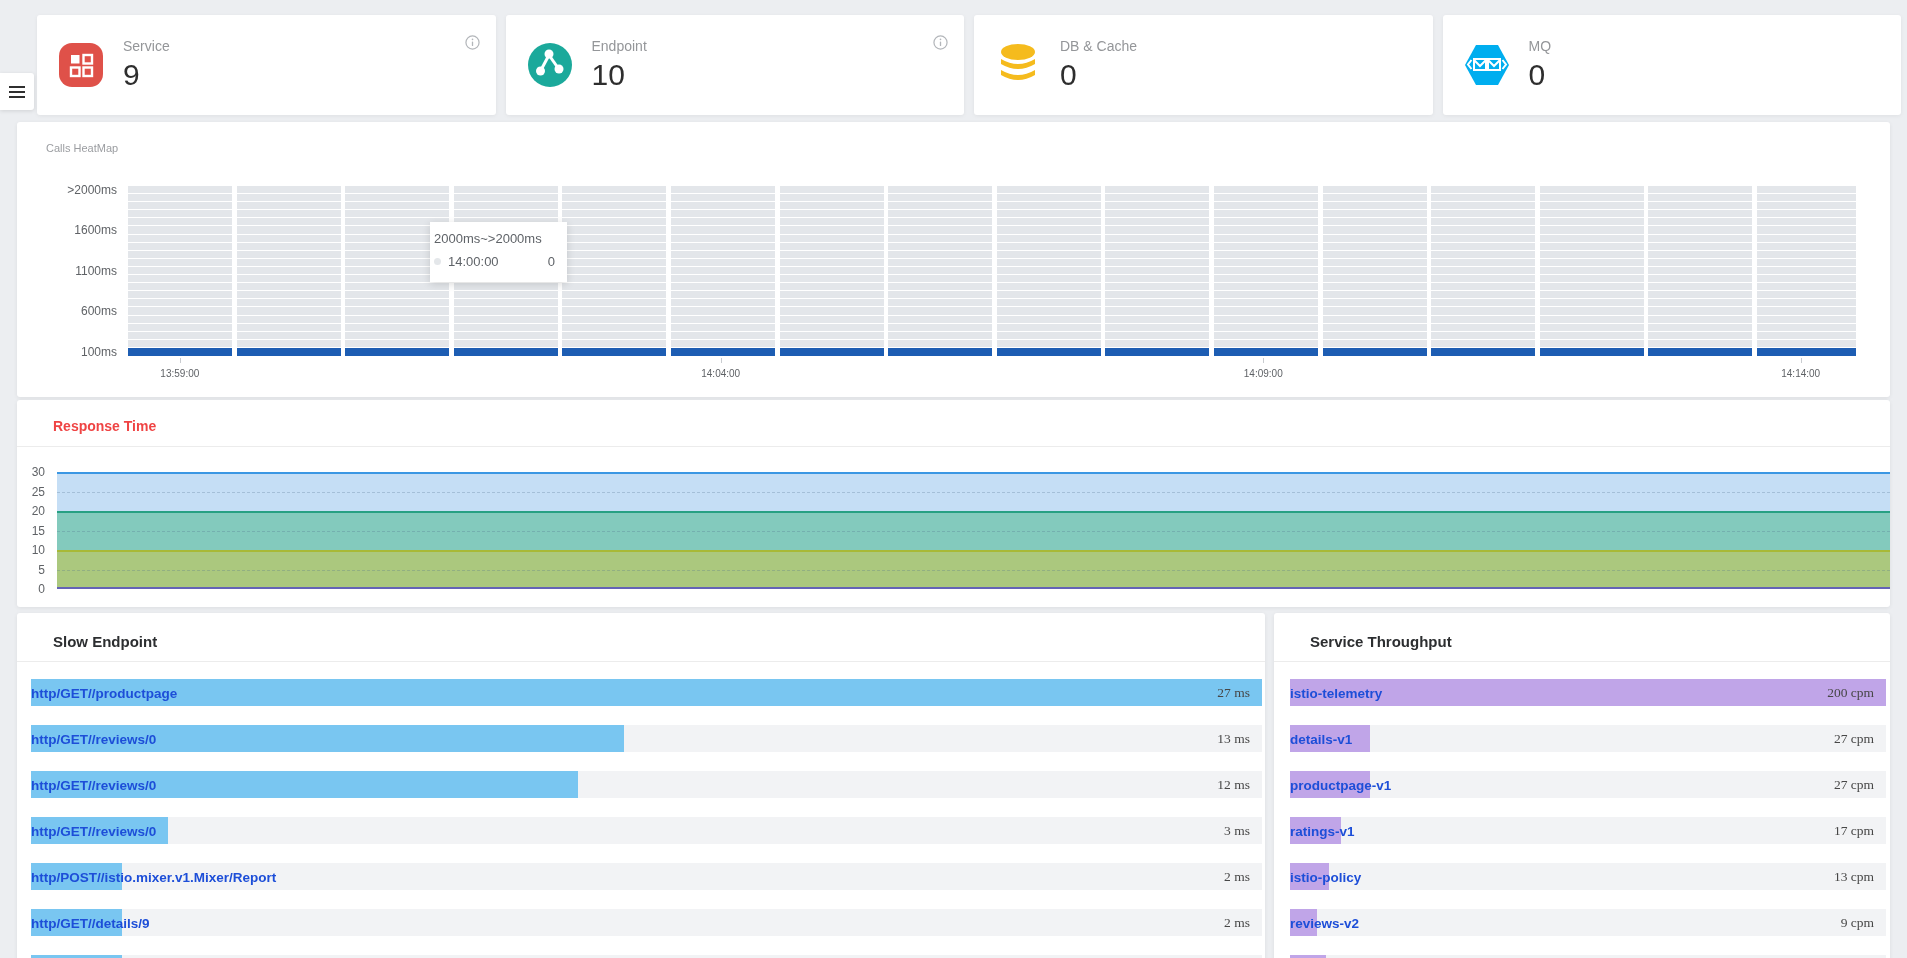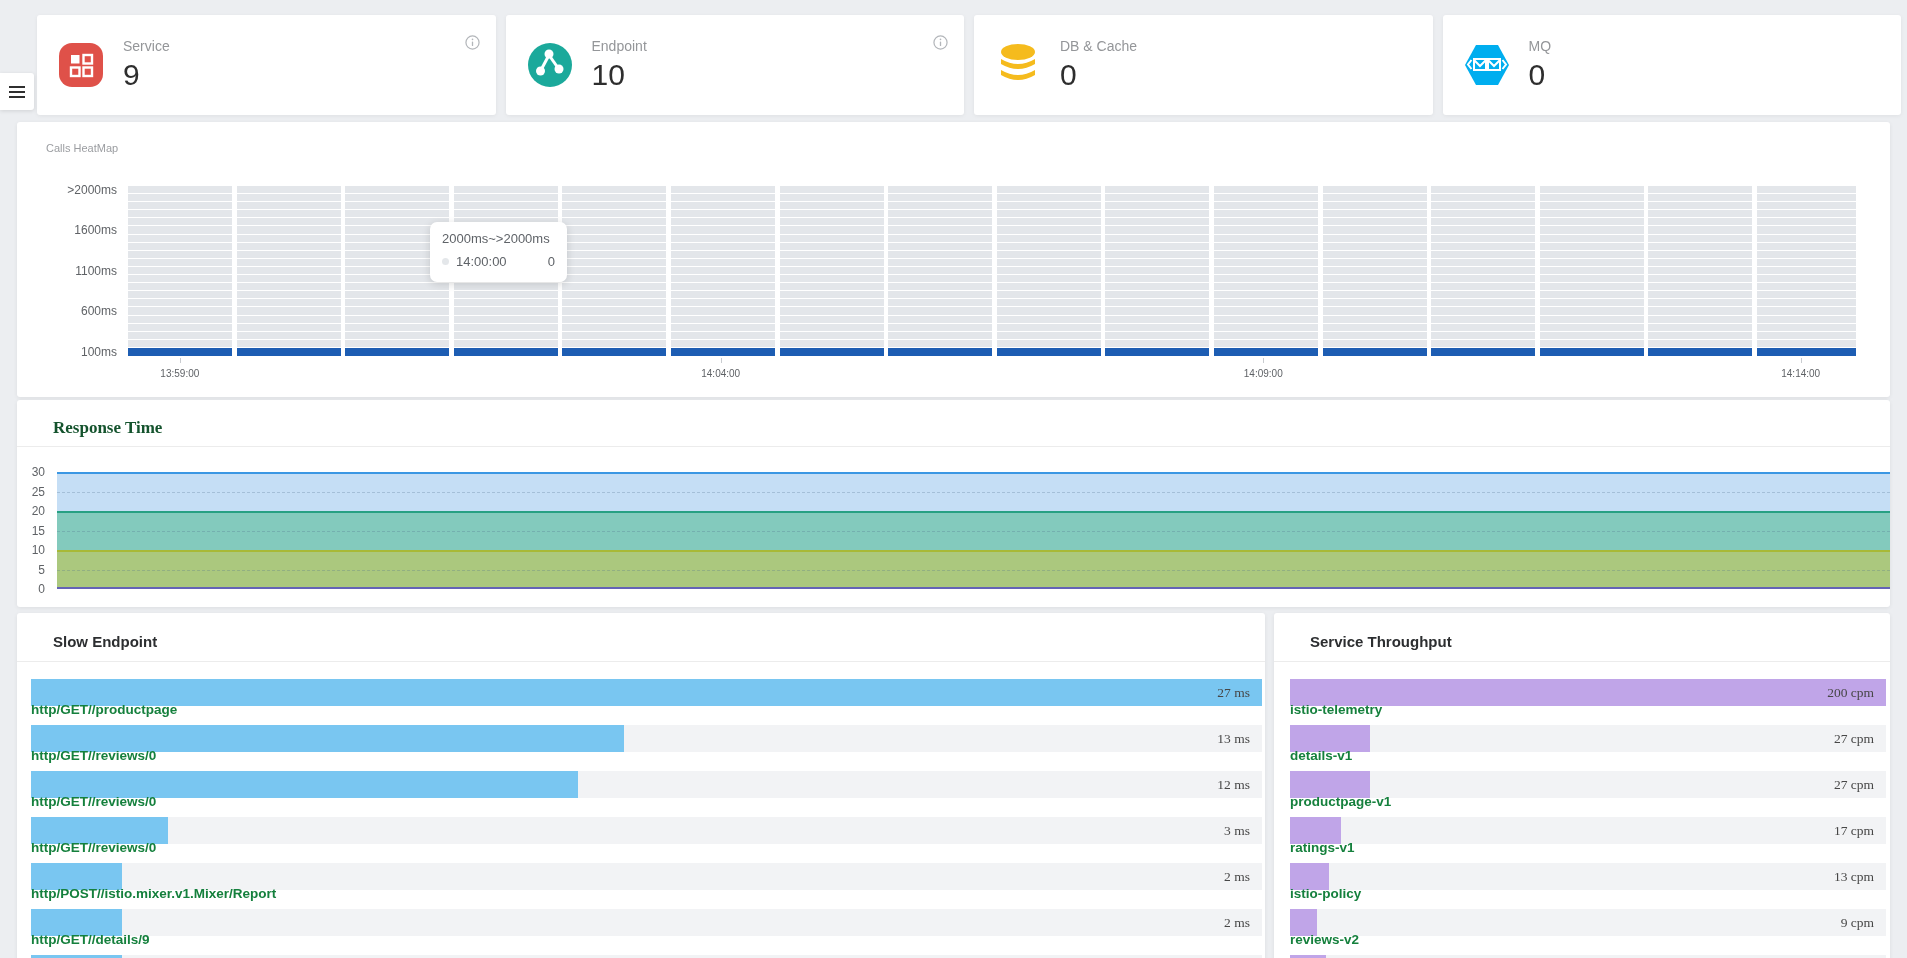--- a/index.html
+++ b/index.html
@@ -42,29 +42,29 @@
   .hm-row { height:7.1px; margin-bottom:1px;
     background:repeating-linear-gradient(90deg,#e3e6ea 0 104px,#ffffff 104px 108.6px); }
   .hm-active { height:8px; margin-bottom:0;
     background:repeating-linear-gradient(90deg,#1d5db3 0 104px,#ffffff 104px 108.6px); }
   .hm-ticks { position:absolute; left:111px; right:34px; top:236px; height:6px; }
   .hm-ticks i { position:absolute; width:1px; height:5px; background:#c9ccd0; }
   .hm-xlabels { position:absolute; left:111px; right:34px; top:246px; height:16px; }
   .hm-xlabels div { position:absolute; transform:translateX(-50%); font-size:10px; color:#5f6266; }
   .hm-tooltip {
     position:absolute; left:413px; top:100px; width:137px; height:60px;
-    background:#fff; border-radius:7px; box-shadow:0 2px 8px rgba(0,0,0,.15);
-    padding:9px 12px 0 12px; z-index:5; font-size:13px; color:#5f6368;
+    background:#fff; border-radius:0; box-shadow:0 2px 8px rgba(0,0,0,.15);
+    padding:9px 12px 0 4px; z-index:5; font-size:13px; color:#5f6368;
   }
   .hm-tooltip .tt-row { display:flex; align-items:center; margin-top:8px; }
   .tt-dot { width:7px; height:7px; border-radius:50%; background:#e4e7ea; margin-right:7px; flex:none; }
   .tt-val { margin-left:auto; }
   
   #response-panel { left:17px; top:400px; width:1873px; height:207px; }
-  .panel-title { position:absolute; left:36px; top:18px; font-size:17px; font-weight:700; color:#14532d;font-family:Liberation Serif, serif; }
+  .panel-title { position:absolute; left:36px; top:18px; font-size:14px; font-weight:700; color:#ef4444; }
   .panel-divider { position:absolute; left:0; right:0; top:46px; height:1px; background:#ececec; }
   .rt-plot { position:absolute; left:40px; top:72px; right:0; height:117px; }
   .rt-band { position:absolute; left:0; right:0; }
   .rt-b1 { top:0;  height:39px; background:#c5def5; border-top:2px solid #3b97e3; }
   .rt-b2 { top:39px; height:39px; background:#83cabd; border-top:2px solid #27a083; }
   .rt-b3 { top:78px; height:39px; background:#abc87e; border-top:2px solid #a8b937; }
   .rt-base { position:absolute; left:0; right:0; top:115px; height:2px; background:#6463b6; }
   .rt-grid { position:absolute; left:0; right:0; height:0; border-top:1px dashed rgba(80,110,140,.28); }
   .rt-ylabels { position:absolute; left:0; top:72px; width:33px; height:117px; }
   .rt-ylabels div { position:absolute; right:5px; width:28px; text-align:right; font-size:12px; color:#5f6266; line-height:14px; }
@@ -73,21 +73,21 @@
   #throughput-panel { left:1274px; top:613px; width:616px; height:360px; }
   .list-title { position:absolute; left:36px; top:20px; font-size:15px; font-weight:700; color:#2c2e30; }
   .list-divider { position:absolute; left:0; right:0; top:48px; height:1px; background:#ececec; }
   .lrows { position:absolute; left:14px; right:3px; top:66px; }
   #throughput-panel .lrows { left:16px; right:4px; }
   .lrow { position:relative; height:27px; margin-bottom:19px; background:#f2f3f5; cursor:pointer; }
   .lrow .fill { position:absolute; left:0; top:0; bottom:0; }
   .fill-blue { background:#79c6f1; }
   .fill-purple { background:#c0a5e8; }
   .lrow .lbl { position:absolute; left:0; top:50%; transform:translateY(-50%);
-    font-weight:700; font-size:13.5px; color:#15803d; white-space:nowrap; z-index:2;margin-top:16px; }
+    font-weight:700; font-size:13.5px; color:#1d4ed8; white-space:nowrap; z-index:2; }
   .lrow .val { position:absolute; right:12px; top:50%; transform:translateY(-50%);
     font-size:13.5px; color:#474747; z-index:2;font-family:Liberation Serif, serif; }
 </style>
 </head>
 <body>
 
 <div class="hamburger">
   <span>
       <i></i>
     </span>

